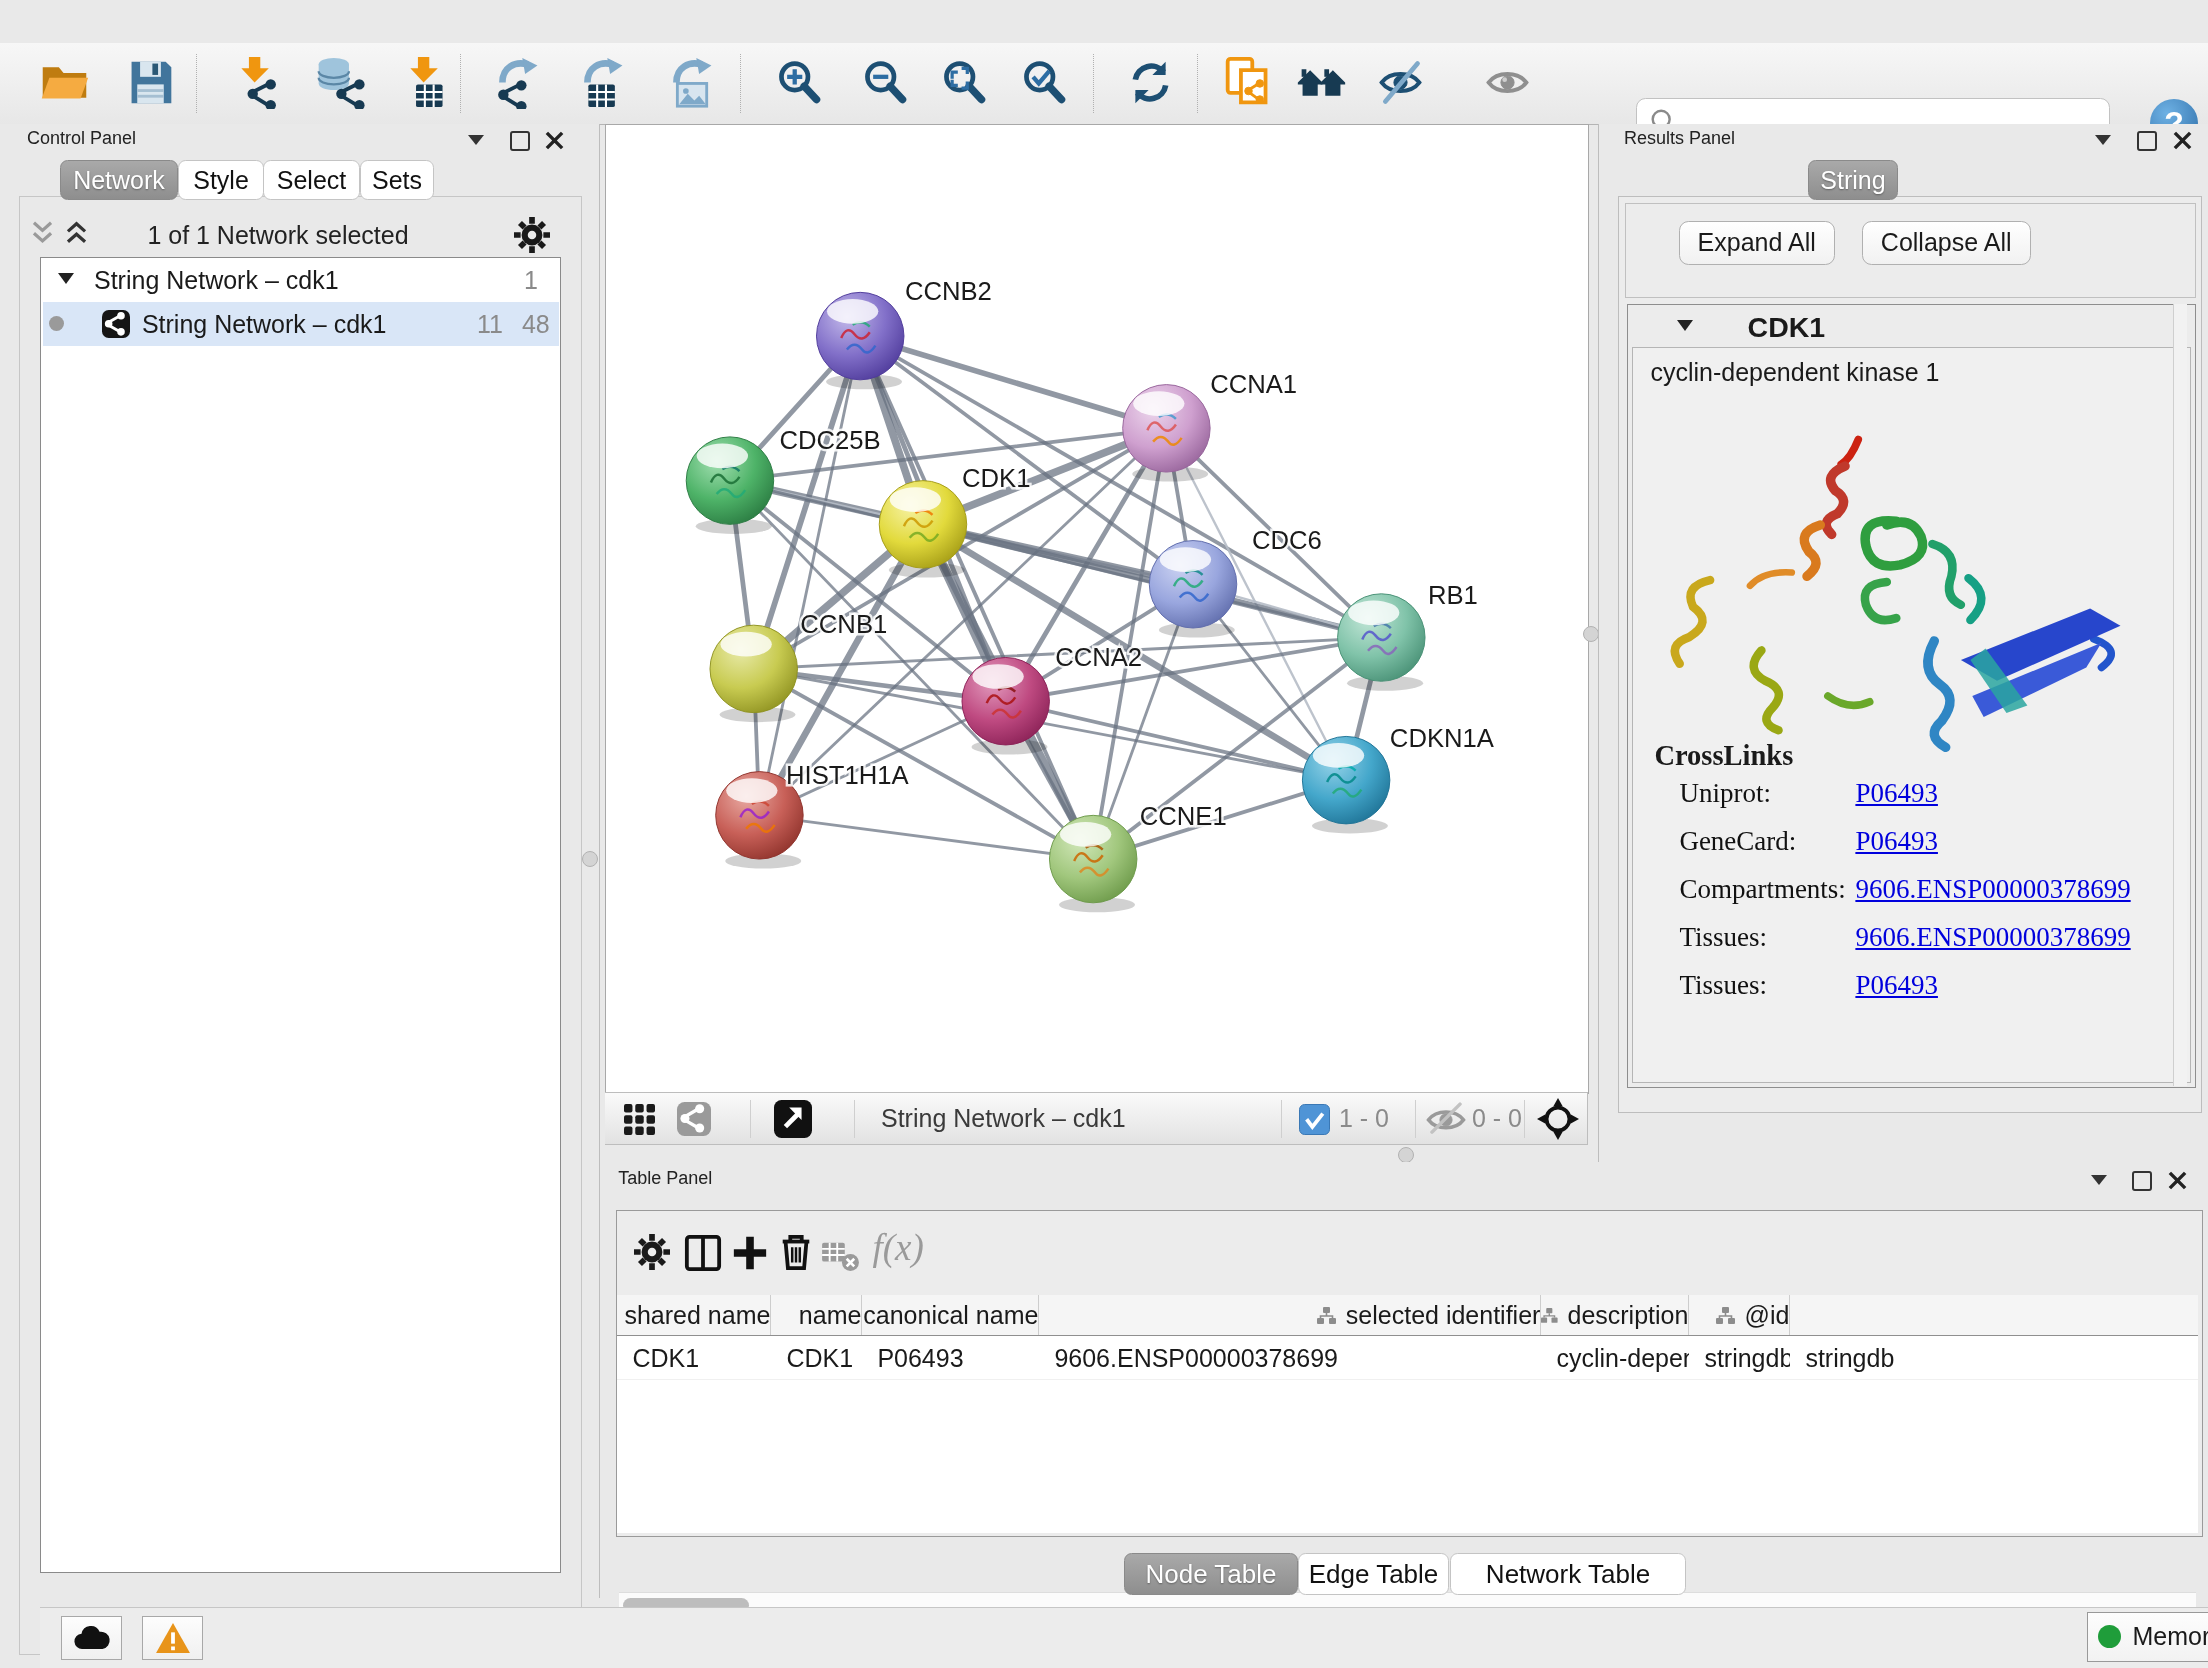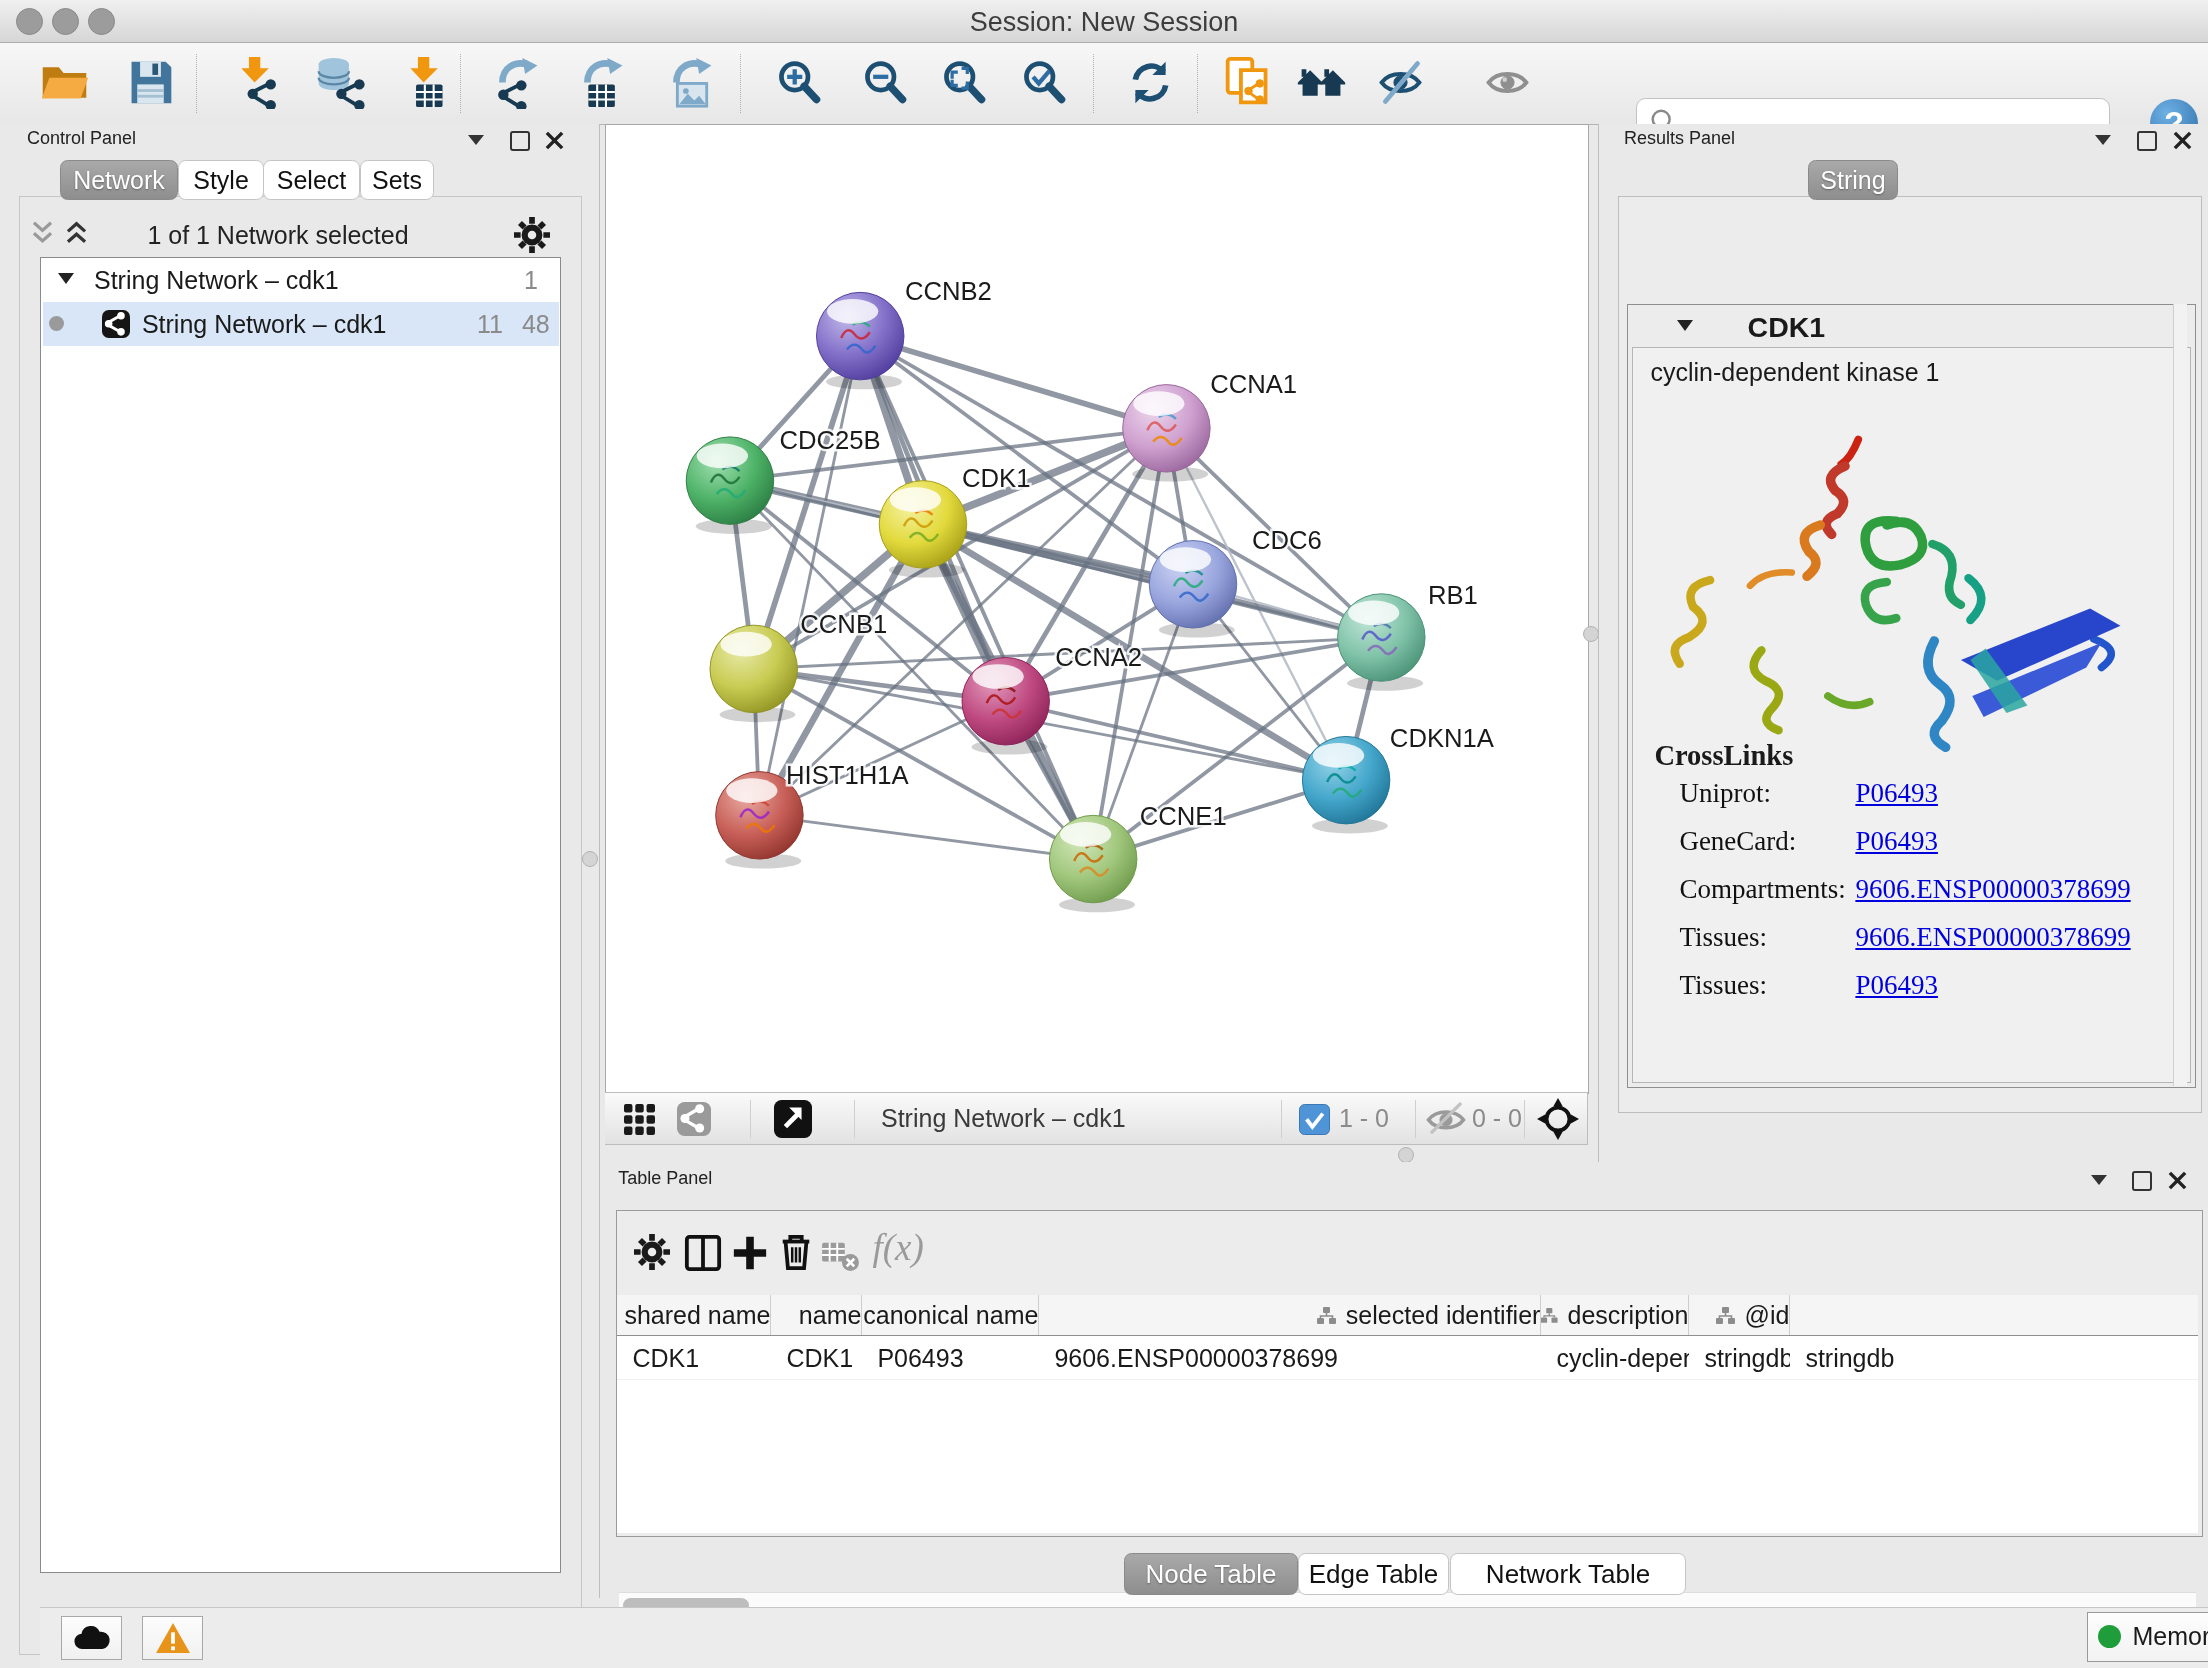--- a/index.html
+++ b/index.html
@@ -127,26 +127,20 @@
       </g>
       <g id="g-share-white" fill="#fff">
         <path d="M7 13 L19 6 M7 16 L19 23" stroke="#fff" stroke-width="3" fill="none"></path>
         <circle cx="20" cy="6" r="4"></circle>
           <circle cx="7" cy="14.5" r="4"></circle>
           <circle cx="20" cy="23" r="4"></circle>
       </g>
     </defs>
   </svg>
 
-  <div class="abs" id="titlebar">
-    <div class="abs tl-dot" style="left:16px"></div>
-    <div class="abs tl-dot" style="left:52px"></div>
-    <div class="abs tl-dot" style="left:88px"></div>
-    <div class="abs" id="window-title">Session: New Session</div>
-  </div>
 
   <div class="abs" id="toolbar">
     <div class="abs tbi" style="left:38px">
       <svg viewBox="0 0 56 56">
           <path d="M5 12h17l5 6h24v26H5z" fill="#bf7c10"></path>
           <path d="M12 23h41l-8 22H4z" fill="#f5ab41"></path>
         </svg>
     </div>
     <div class="abs tbi" style="left:124px">
       <svg viewBox="0 0 56 56">
@@ -575,20 +569,24 @@
 
   <div class="abs" id="results-panel">
     <div class="abs panel-title" style="left:25px;top:3.8px">Results Panel</div>
     <div class="abs caret-down" style="left:496px;top:11.4px"></div>
     <div class="abs floatbox" style="left:538px;top:6.7px"></div>
     <svg class="abs" style="left:573px;top:5.7px" width="21" height="21" viewBox="0 0 22 22">
         <path d="M3 3L19 19 M19 3L3 19" stroke="#222" stroke-width="3.6"></path>
       </svg>
 
     <div class="abs" id="rp-box">
+      <div class="abs" style="left:5.7px;top:5.7px;width:569px;height:93px;border:1px solid #c0c0c0">
+        <div class="abs rp-btn" style="left:53px;top:17px;width:154px">Expand All</div>
+        <div class="abs rp-btn" style="left:236px;top:17px;width:167px">Collapse All</div>
+      </div>
       <div class="abs" id="cdk1-panel">
         <span class="tri-down abs" style="left:49px;top:15px"></span>
         <span class="abs" style="left:120px;top:5.7px;font-size:28.5px;font-weight:bold">CDK1</span>
         <div class="abs" id="cdk1-content">
           <span class="abs" style="left:17px;top:9.5px;font-size:25px">cyclin-dependent kinase 1</span>
 
           <svg class="abs" style="left:13.3px;top:63px" width="529" height="399" viewBox="0 0 556 420">
             <g fill="none" stroke-linecap="round">
               <path d="M222 30 q-8 20 -18 26" stroke="#cc2211" stroke-width="8"></path>
               <path d="M208 58 q-24 10 -10 26 q16 10 2 24 q-20 8 -6 22" stroke="#c0392b" stroke-width="10"></path>

